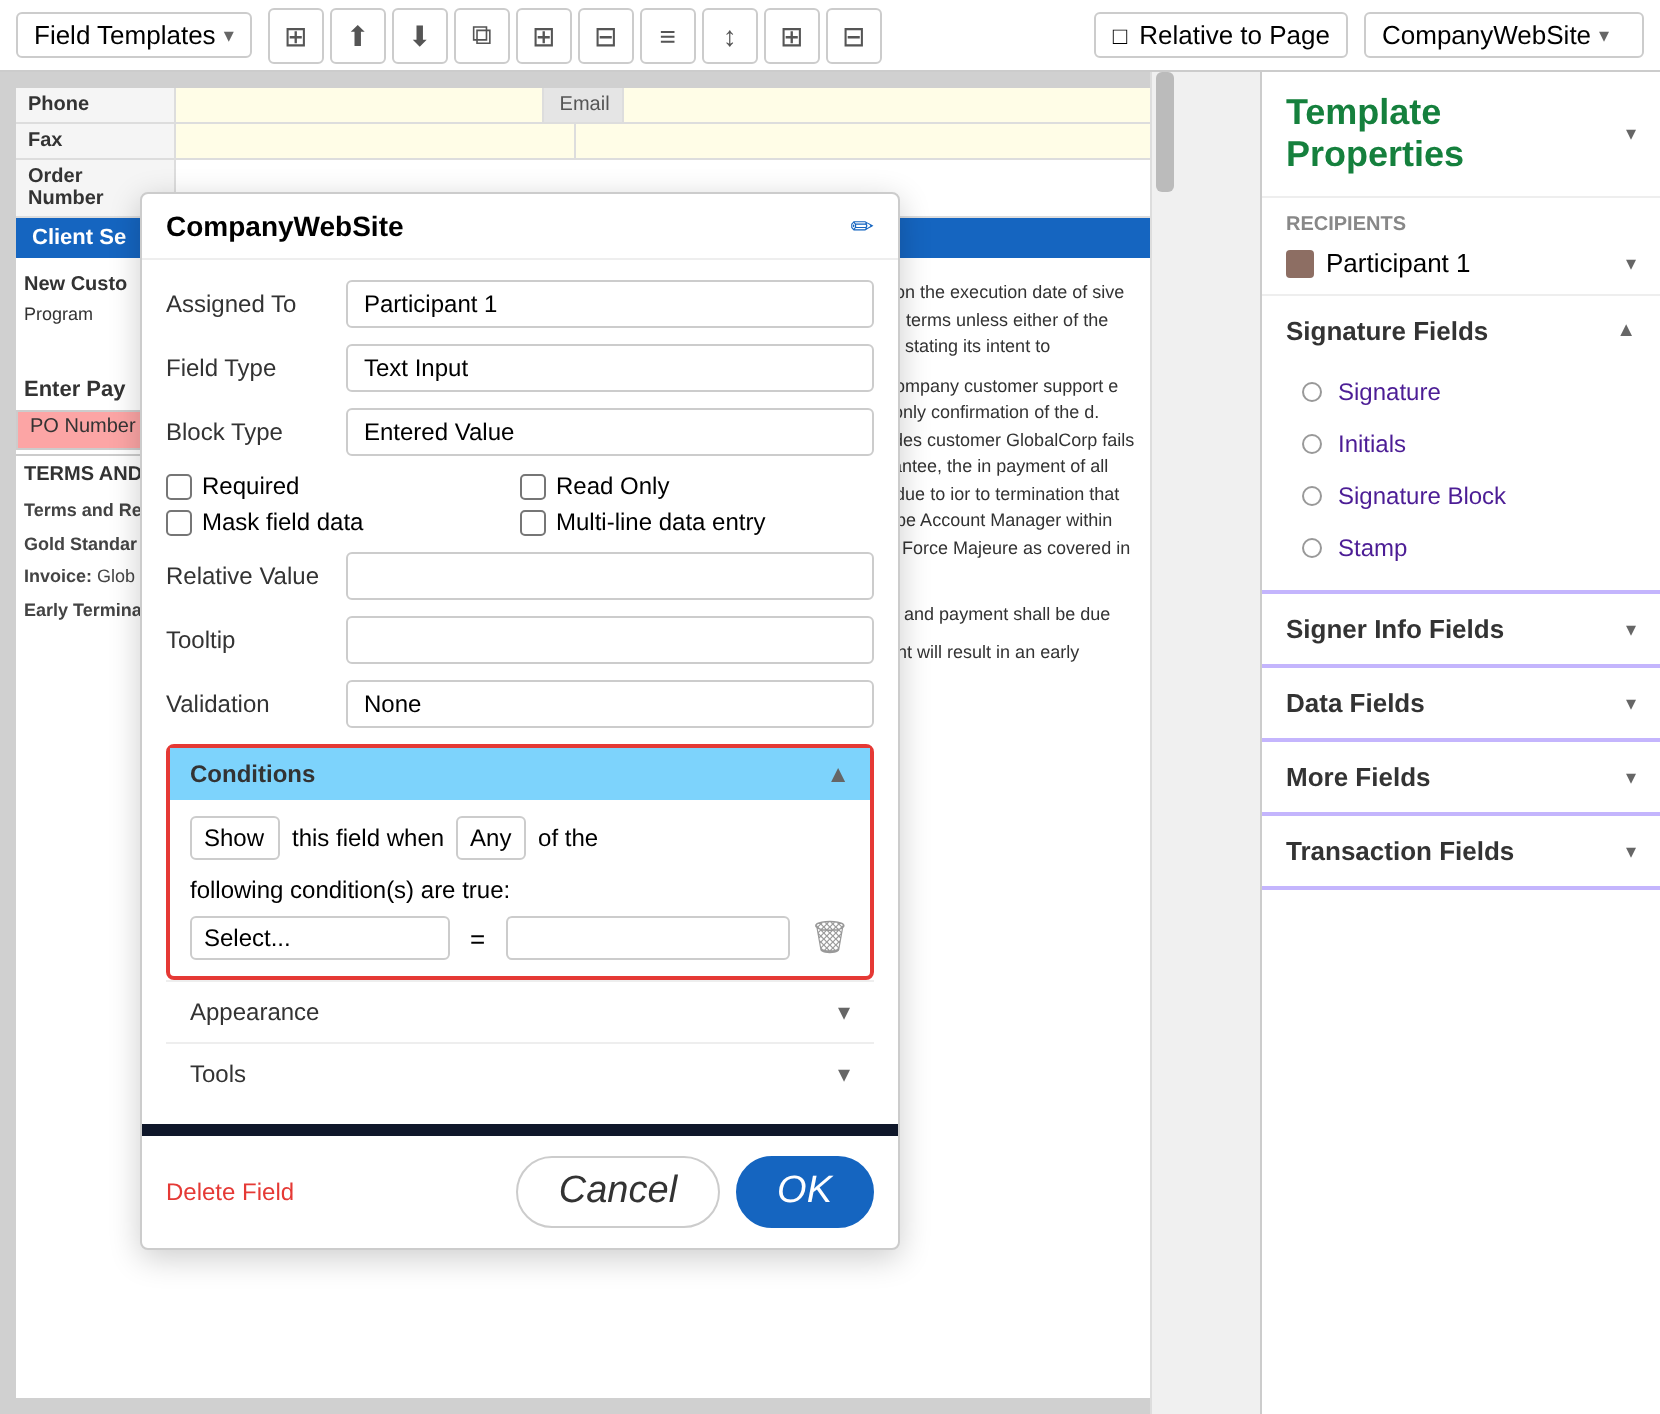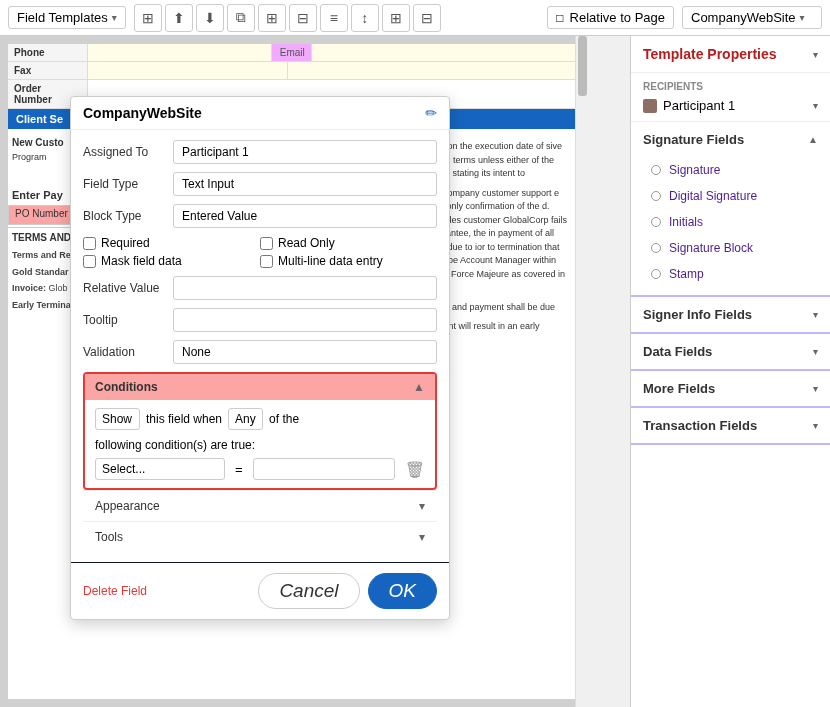--- a/index.html
+++ b/index.html
@@ -49,21 +49,21 @@
       background: #d0d0d0; padding: 8px;
     }
     .doc-page {
       background: #fff; width: 100%; height: 100%; overflow: hidden;
       position: relative; font-size: 10px; color: #333;
     }
     .doc-row { display: flex; border-bottom: 1px solid #ddd; }
     .doc-cell { padding: 3px 6px; border-right: 1px solid #ddd; flex: 1; }
     .doc-cell.label { background: #f5f5f5; font-weight: bold; flex: 0 0 80px; }
     .doc-cell.yellow-bg { background: #fffde7; }
-    .doc-cell.email-label { color: #555; text-align: right; flex: 0 0 40px; background: #f0abfc; }
+    .doc-cell.email-label { color: #555; text-align: right; flex: 0 0 40px; background: #e5e5e5; }
 
     .doc-section-header {
       background: #1565c0; color: #fff; padding: 4px 8px; font-weight: bold; font-size: 11px;
     }
     .investment-box {
       background: #e3f2fd; border: 1px solid #90caf9; margin: 4px;
       padding: 4px 8px; text-align: center; font-weight: bold; font-size: 11px;
     }
     .yellow-field {
       background: #fffde7; border: 1px solid #f9c74f; height: 18px; margin: 2px;
@@ -107,21 +107,21 @@
       flex: 1; border: 1px solid #ccc; border-radius: 3px;
       padding: 4px 8px; font-size: 12px;
     }
 
     
     .conditions-section {
       border: 2px solid #e53935; border-radius: 4px; margin-top: 4px;
     }
     .section-header {
       display: flex; align-items: flex-end; justify-content: space-between;
-      padding: 6px 10px; cursor: pointer; background: #fca5a5;
+      padding: 6px 10px; cursor: pointer; background: #7dd3fc;
     }
     .section-title { font-size: 12px; font-weight: bold; color: #333; }
     .collapse-icon { font-size: 12px; color: #666; }
 
     .conditions-body { padding: 8px 10px; }
     .condition-row { display: flex; align-items: center; gap: 6px; margin-bottom: 8px; font-size: 12px; }
     .mini-select {
       border: 1px solid #ccc; border-radius: 3px; padding: 3px 6px;
       font-size: 12px; background: #fff; cursor: pointer; appearance: none;
     }
@@ -133,37 +133,37 @@
     
     .collapsed-section {
       border-top: 1px solid #eee; padding: 8px 12px;
       display: flex; align-items: center; justify-content: space-between; cursor: pointer;
     }
     .collapsed-title { font-size: 12px; color: #333; }
 
     
     .popup-footer {
       display: flex; align-items: center; padding: 10px 12px;
-      border-top: 1px solid #0f172a;
+      border-top: 6px solid #0f172a;
     }
     .delete-link { color: #e53935; font-size: 12px; cursor: pointer; text-decoration: none; flex: 1; }
     .btn { padding: 6px 20px; border-radius: 20px; cursor: pointer; font-size: 19px; border: 1px solid #ccc; font-style: italic; }
     .btn-cancel { background: #fff; color: #333; margin-right: 8px; }
     .btn-ok { background: #1565c0; color: #fff; border-color: #1565c0; }
 
     
     .right-panel {
       width: 200px; background: #fff; border-left: 1px solid #ccc;
       overflow-y: auto; flex-shrink: 0;
     }
     .panel-header {
       display: flex; align-items: center; justify-content: space-between;
       padding: 10px 12px; background: #fff; border-bottom: 1px solid #eee;
     }
-    .panel-title { font-size: 14px; font-weight: bold; color: #b91c1c; }
+    .panel-title { font-size: 18px; font-weight: bold; color: #15803d; }
     .panel-chevron { font-size: 10px; color: #666; }
 
     .recipients-section { padding: 8px 12px; border-bottom: 1px solid #eee; }
     .recipients-label { font-size: 10px; color: #888; font-weight: bold; text-transform: uppercase; margin-bottom: 6px; }
     .participant-row {
       display: flex; align-items: center; justify-content: space-between;
       gap: 6px;
     }
     .participant-color { width: 14px; height: 14px; border-radius: 2px; background: #8d6e63; flex-shrink: 0; }
     .participant-name { font-size: 13px; flex: 1; }
@@ -425,24 +425,20 @@
         <span class="section-item-title">Signature Fields</span>
         <span class="panel-chevron">▲</span>
       </div>
       <div class="sig-fields-list">
         <div class="sig-field-item">
           <div class="sig-field-dot"></div>
           <span>Signature</span>
         </div>
         <div class="sig-field-item">
           <div class="sig-field-dot"></div>
-          <span>Digital Signature</span>
-        </div>
-        <div class="sig-field-item">
-          <div class="sig-field-dot"></div>
           <span>Initials</span>
         </div>
         <div class="sig-field-item">
           <div class="sig-field-dot"></div>
           <span>Signature Block</span>
         </div>
         <div class="sig-field-item">
           <div class="sig-field-dot"></div>
           <span>Stamp</span>
         </div>

